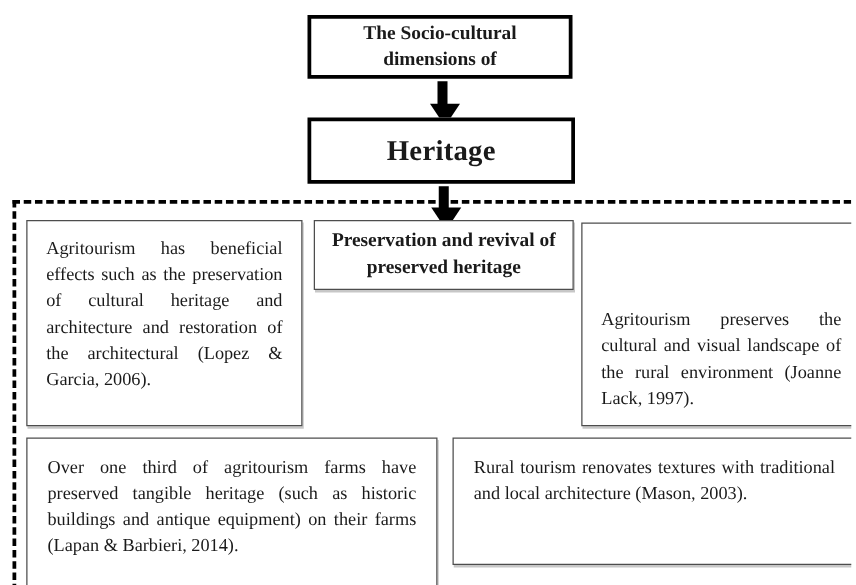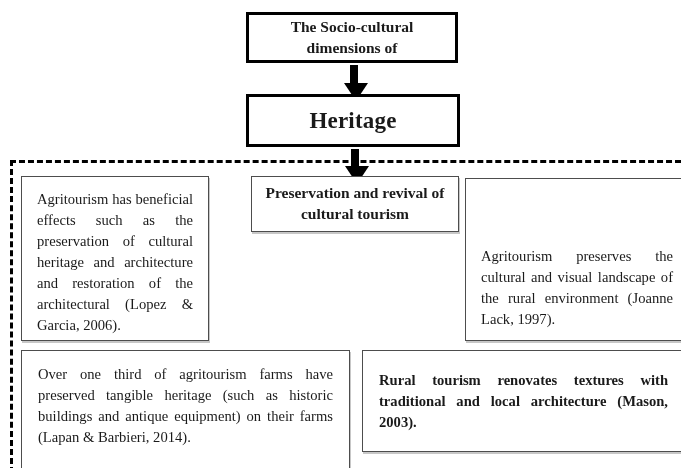--- a/index.html
+++ b/index.html
@@ -57,24 +57,24 @@
   .para-box {
     position: absolute;
     background: #ffffff;
     font-size: 14.6px;
     line-height: 1.44;
     text-align: justify;
     display: flex;
     align-items: flex-end;
   }
   .para-box > div { width: 100%; }
-  .left-box   { left: 13px;  top: 168px; width: 188px; height: 165px; padding: 8px 11px; align-items: flex-start; }
+  .left-box   { left: 13px;  top: 168px; width: 221px; height: 165px; padding: 8px 11px; align-items: flex-start; }
   .right-box  { left: 457px; top: 170px; width: 224px; height: 163px; padding: 6px 11px; }
   .bl-box     { left: 13px;  top: 342px; width: 329px; height: 124px; padding: 9px 12px; align-items: flex-start; }
-  .br-box     { left: 354px; top: 342px; width: 323px; height: 102px; padding: 9px 12px; align-items: center; font-weight: bold; }
+  .br-box     { left: 354px; top: 342px; width: 323px; height: 102px; padding: 9px 12px; align-items: flex-start; }
   .arrow-line {
     position: absolute;
     width: 4px;
     background: #000000;
   }
   .arrow-head {
     position: absolute;
     width: 0; height: 0;
     border-left: 8px solid transparent;
     border-right: 8px solid transparent;
@@ -100,21 +100,21 @@
   <div class="box bold-box heritage-box">
     <span>Heritage</span>
   </div>
 
   <div class="arrow-line a2-line"></div>
   <div class="arrow-head a2-head"></div>
 
   <div class="dashed-frame"></div>
 
   <div class="box center-box">
-    <span>Preservation and revival of cultural tourism</span>
+    <span>Preservation and revival of preserved heritage</span>
   </div>
 
   <div class="para-box thin-box left-box">
     <div>Agritourism has beneficial effects such as the preservation of cultural heritage and architecture and restoration of the architectural (Lopez &amp; Garcia, 2006).</div>
   </div>
 
   <div class="para-box thin-box right-box">
     <div>Agritourism preserves the cultural and visual landscape of the rural environment (Joanne Lack, 1997).</div>
   </div>
 

